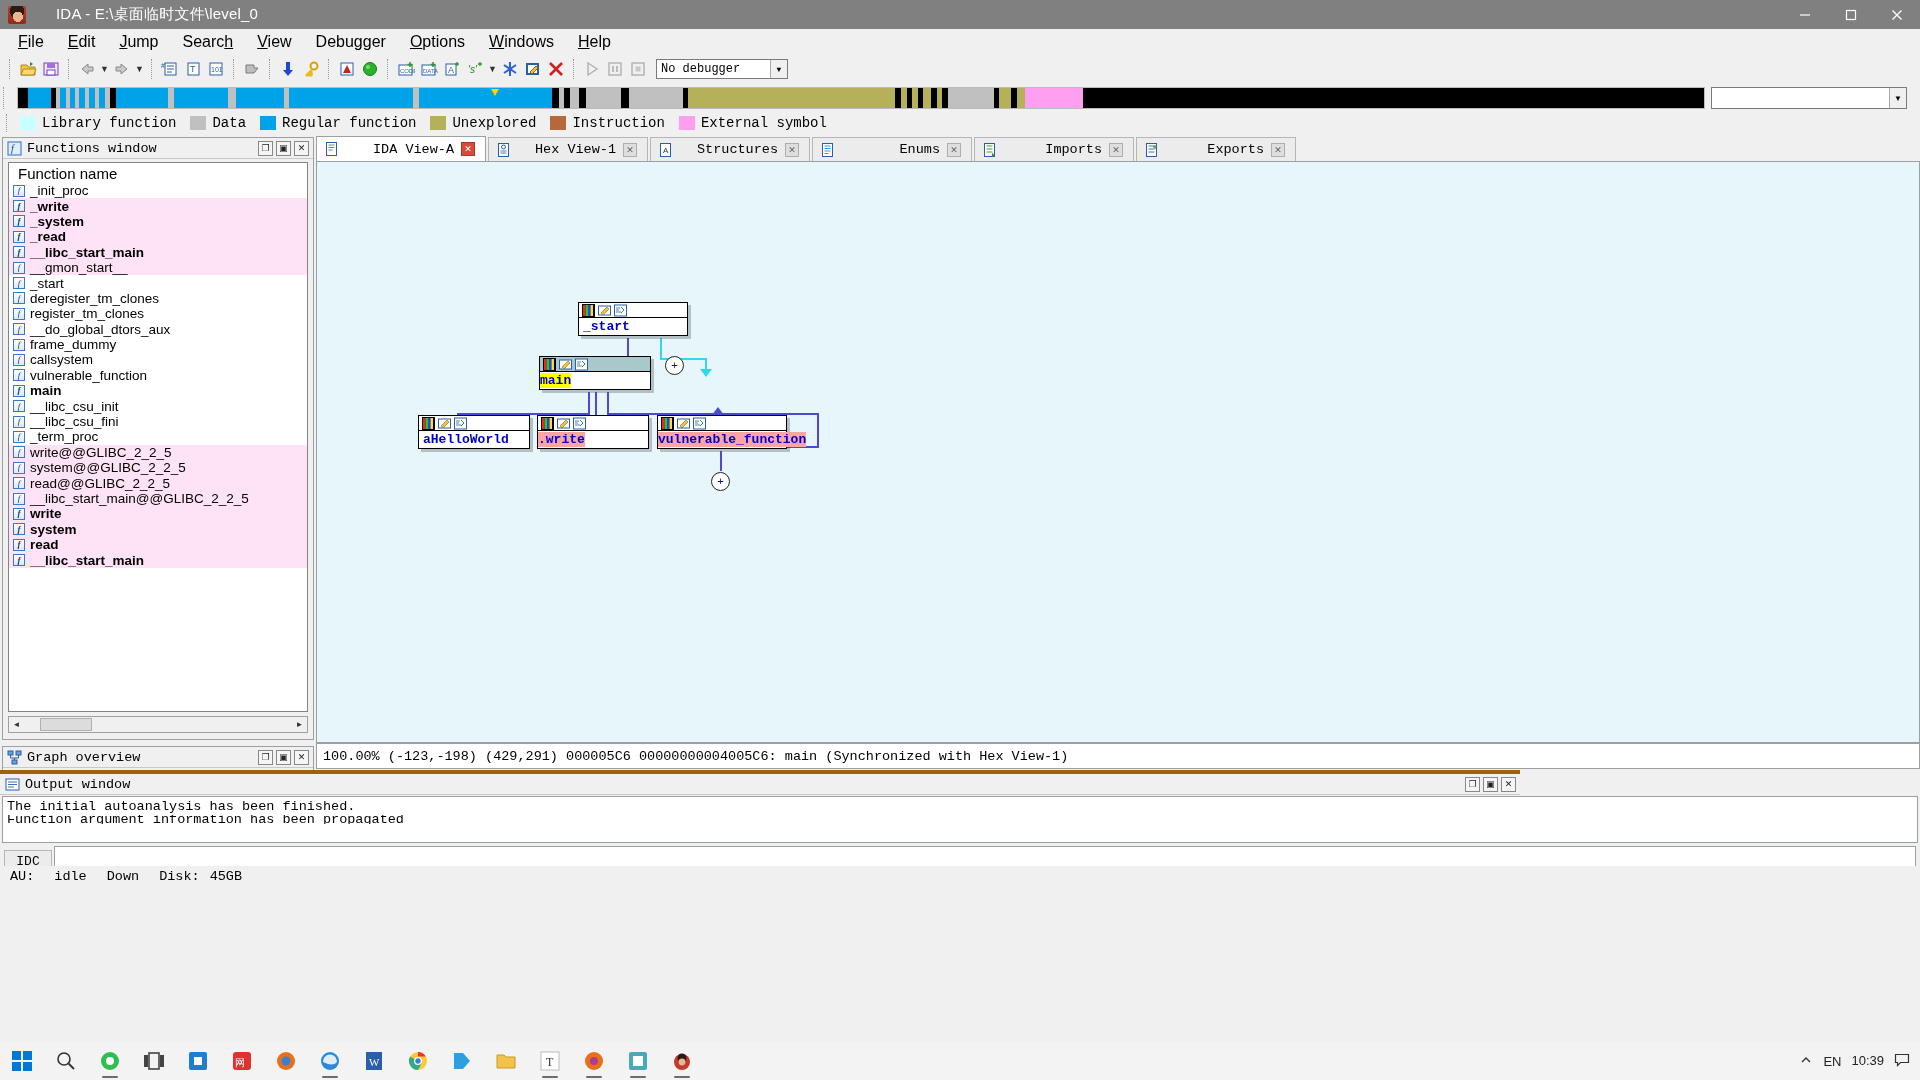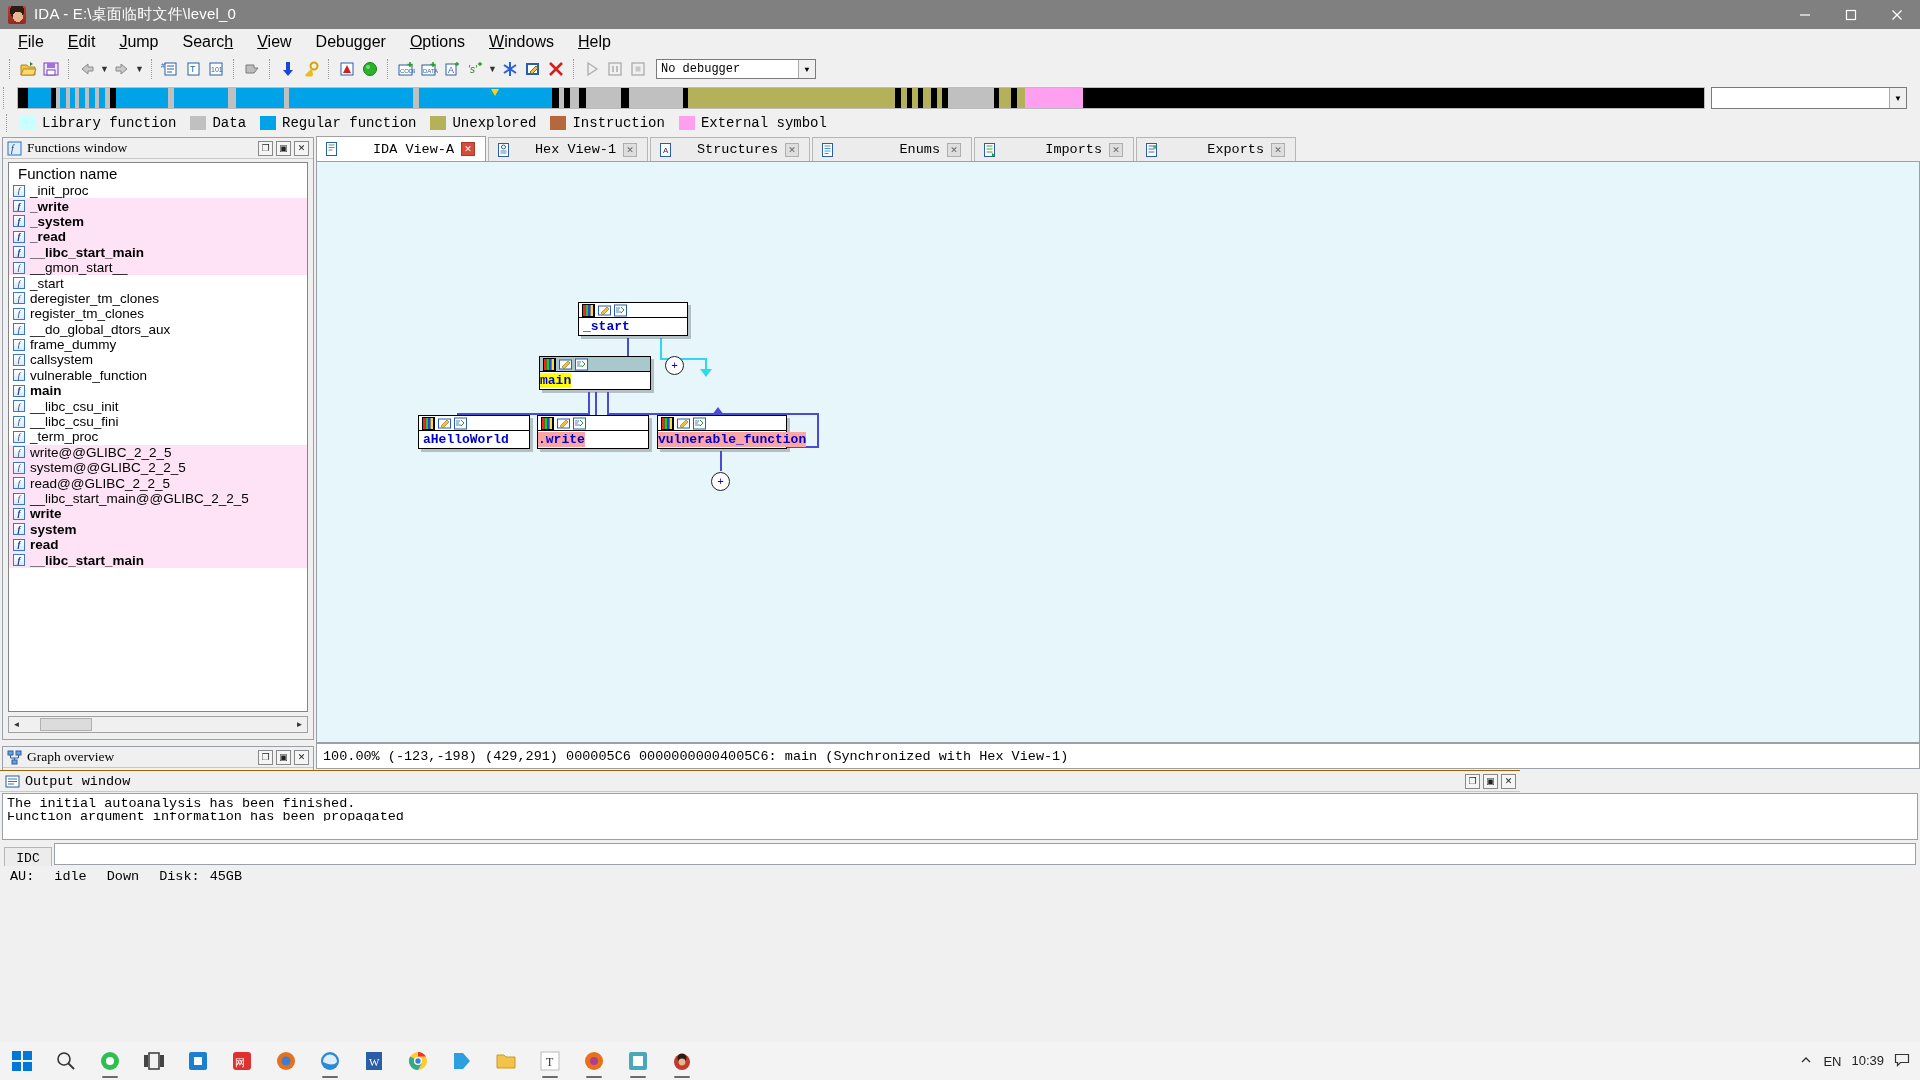--- a/index.html
+++ b/index.html
@@ -8,21 +8,21 @@
     width: 1920px; height: 1080px;
     overflow: hidden;
     background: #f0f0f0;
     font-family: "Liberation Sans", sans-serif;
   }
   .app { position: relative; width: 1920px; height: 1080px; }
 
   
   .titlebar {
     position: absolute; left:0; top:0; width:1920px; height:29px;
-    background:#808080; display:flex; align-items:center;
+    background:#808080; display:flex; align-items:center;gap:22px;
   }
   .title-icon {
     width:18px; height:18px; margin-left:8px; margin-right:8px;
     border-radius:2px;
     background:
       radial-gradient(circle at 55% 60%, #e8b68e 0 34%, transparent 35%),
       radial-gradient(circle at 50% 28%, #2b1b12 0 45%, transparent 46%),
       linear-gradient(#c23b2c,#8e2a20);
     position:relative;
   }
@@ -50,21 +50,21 @@
 
   
   .toolbar {
     position:absolute; left:0; top:55px; width:1920px; height:28px;
     background:#f0f0f0; display:flex; align-items:center; padding-left:4px; gap:1px;
   }
   .tb-sep { width:2px; height:20px; border-left:1px dotted #999; margin:0 5px; }
   .tb-btn { width:22px; height:22px; display:flex; align-items:center; justify-content:center; }
   .tb-arrow { width:11px; height:22px; display:flex; align-items:center; justify-content:center; font-size:9px; color:#333; }
   .dbg-select {
-    height:20px; width:160px; margin-left:6px; background:#fff;
+    height:20px; width:132px; margin-left:6px; background:#fff;
     border:1px solid #7a7a7a; font-size:12px;
     font-family:"Liberation Mono","DejaVu Sans Mono",monospace;
     display:flex; align-items:center; padding-left:4px; position:relative;
   }
   .dbg-select .caret {
     position:absolute; right:0; top:0; width:17px; height:18px;
     background:#f0f0f0; border-left:1px solid #aaa;
     display:flex; align-items:center; justify-content:center; font-size:8px;
   }
 
@@ -114,21 +114,21 @@
     position:absolute; left:2px; top:137px; width:312px; height:603px;
     background:#f0f0f0; border:1px solid #9aa0a6;
   }
   .dock-title {
     height:21px; background:#f0f0f0; display:flex; align-items:center;
     border-bottom:1px solid #c8c8c8;
   }
   .dock-title .ic { width:15px; height:15px; margin:0 5px 0 4px; }
   .dock-title .tx {
     font-size:13.5px; color:#000;
-    font-family:Liberation Serif, serif;
+    font-family:Liberation Mono, monospace;
   }
   .dock-ctrls { margin-left:auto; display:flex; gap:3px; padding-right:4px; }
   .dock-ctrl {
     width:15px; height:15px; border:1px solid #888; background:#f5f5f5;
     display:flex; align-items:center; justify-content:center; font-size:9px; color:#222;
   }
   .fn-list {
     position:absolute; left:5px; top:24px; width:300px; height:550px;
     background:#fff; border:1px solid #848484; overflow:hidden;
   }
@@ -235,21 +235,21 @@
   .statusline {
     position:absolute; left:316px; top:743px; width:1604px; height:26px;
     background:#fff; border:1px solid #9aa0a6; display:flex; align-items:center;
     padding-left:6px; font-size:13.5px; color:#000;
     font-family:"Liberation Mono","DejaVu Sans Mono",monospace;
   }
 
   
   .outwin {
     position:absolute; left:0; top:770px; width:1520px; height:250px;
-    background:#f0f0f0; border-top:1px solid #a16207;
+    background:#f0f0f0; border-top:4px solid #a16207;
   }
   .out-title {
     height:21px; display:flex; align-items:center; background:#f0f0f0;
     border-bottom:1px solid #c8c8c8;
   }
   .out-body {
     position:absolute; left:2px; top:22px; width:1916px; height:47px;
     background:#fff; border:1px solid #9aa0a6; overflow:hidden;
     font-family:"Liberation Mono","DejaVu Sans Mono",monospace;
     font-size:13.5px; color:#000; padding:1px 4px;

